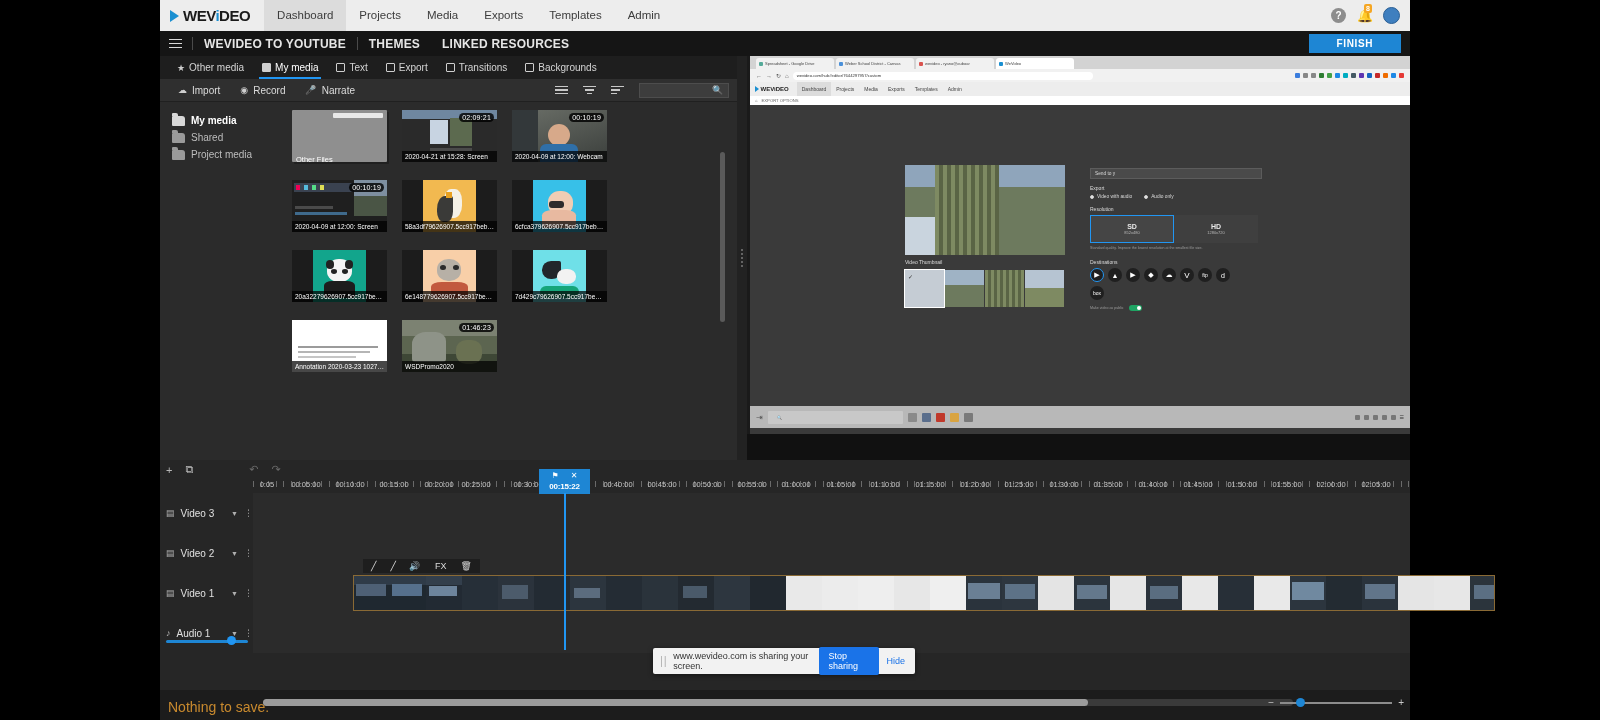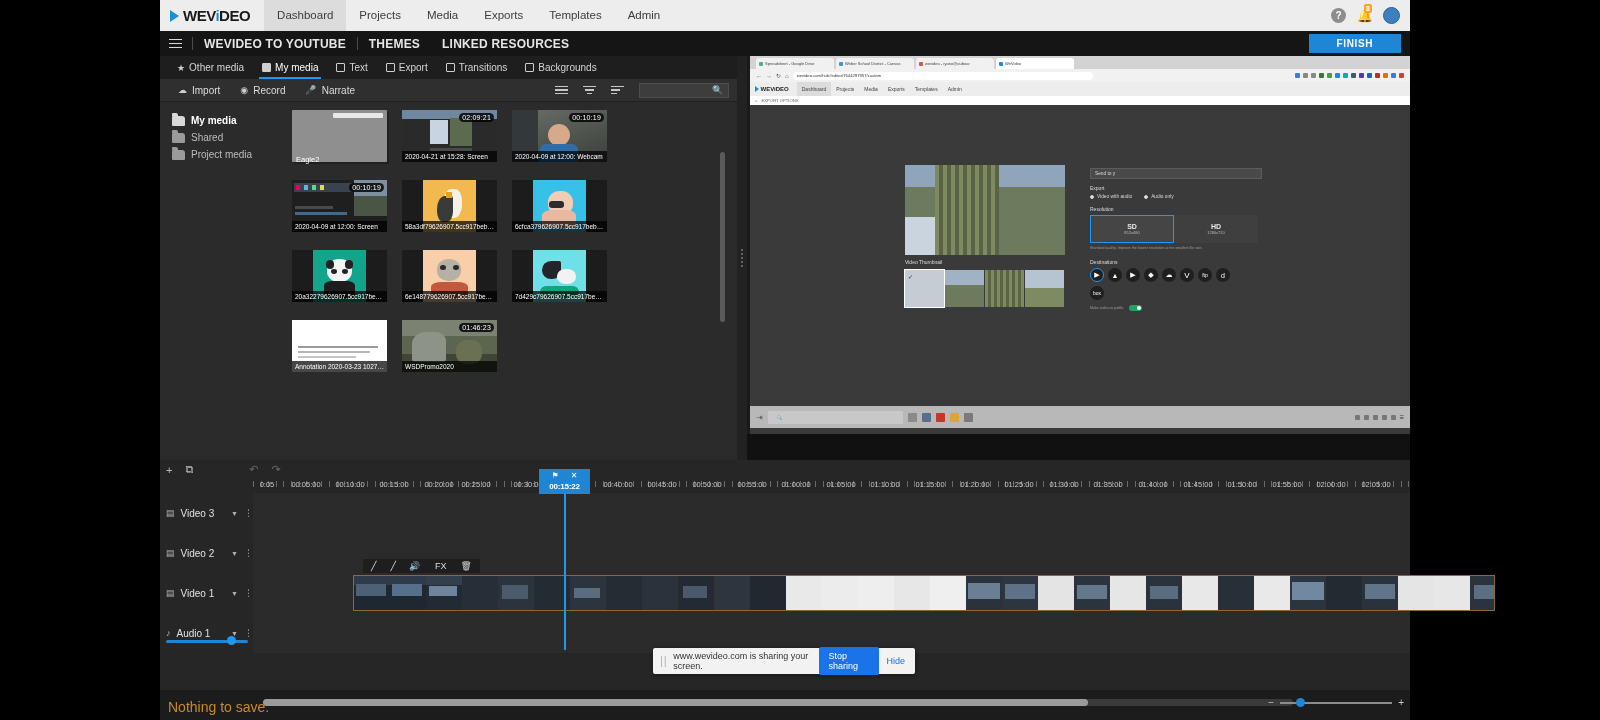--- a/index.html
+++ b/index.html
@@ -443,21 +443,21 @@
         <span class="foldicon"></span>
         <span>Project media</span>
       </div>
     </div>
 
     <div id="mediagrid">
       <div id="gridinner">
 
         <div class="cell">
           <div class="folder-card"></div>
-          <div class="folder-label">Eagle2</div>
+          <div class="folder-label">Other Files</div>
         </div>
 
         <div class="cell">
           <div class="thumb-card">
             <div class="thumb-img" style="background:linear-gradient(#6f87a0 0 18%,#2a2a2a 18% 100%)">
               <div style="position:absolute;left:28px;top:10px;width:18px;height:24px;background:#c8d4e2"></div>
               <div style="position:absolute;left:48px;top:8px;width:22px;height:28px;background:#5c6a4f"></div>
               <div style="position:absolute;left:28px;top:38px;width:42px;height:3px;background:#4a4a4a"></div>
               <div style="position:absolute;left:28px;top:43px;width:30px;height:3px;background:#4a4a4a"></div>
             </div>

